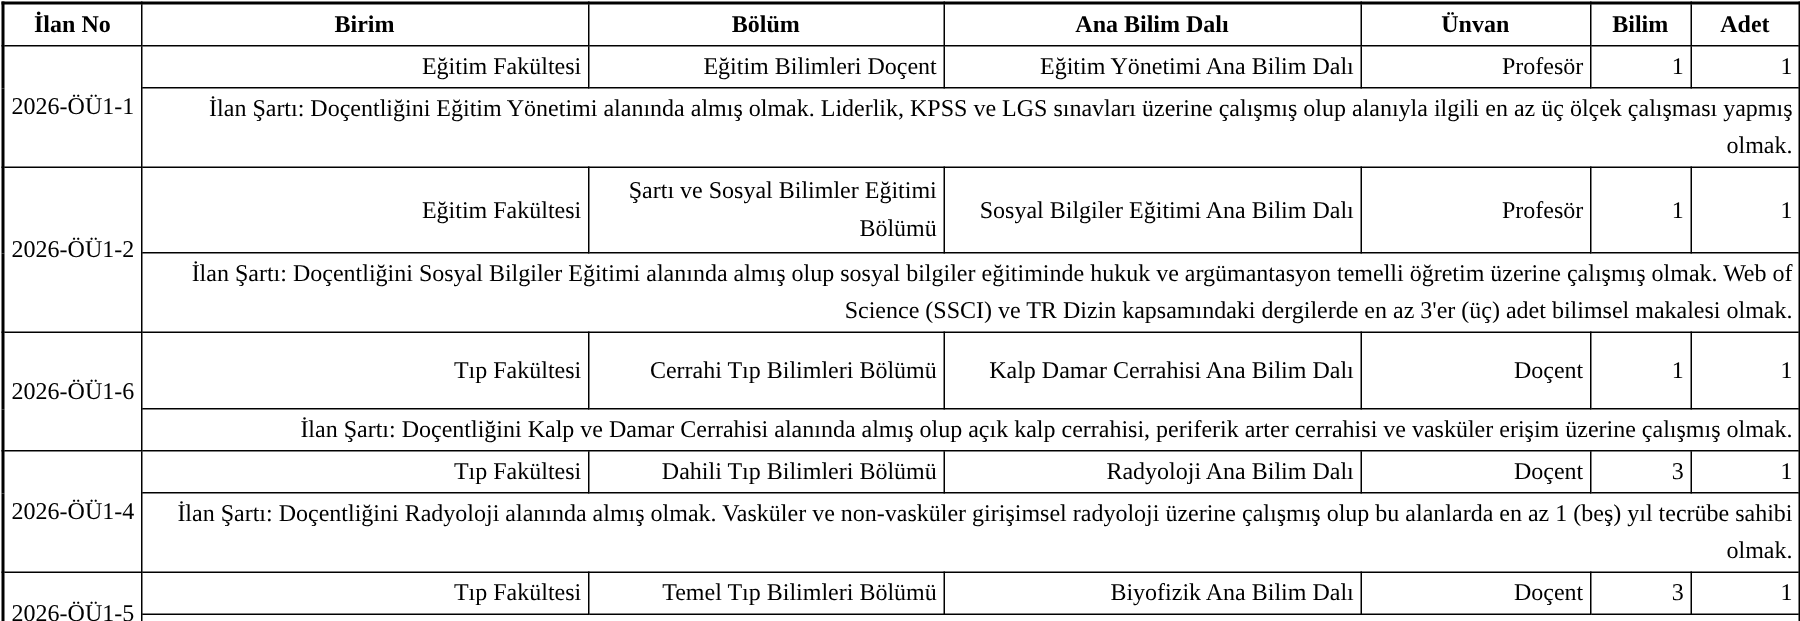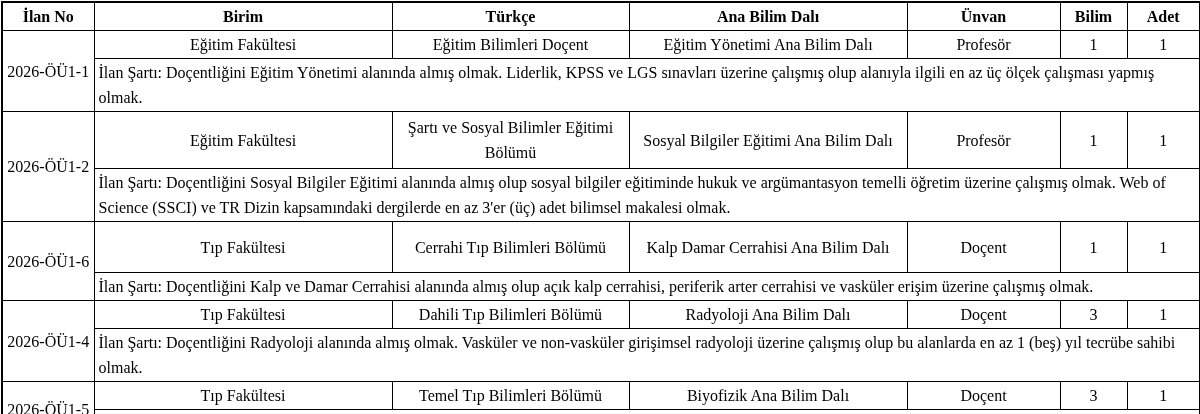--- a/index.html
+++ b/index.html
@@ -18,20 +18,21 @@
     margin: 1px 0 0 1px;
     border: 2px solid #000000;
     font-size: 16px;
   }
   table.jobs th,
   table.jobs td {
     border: 1px solid #000000;
     padding: 1px 4px;
     line-height: 25px;
     overflow: hidden;
+    text-align: right;
   }
   table.jobs th {
     font-weight: bold;
     text-align: center;
     height: 24px;
   }
   td.cell-center {
     text-align: center;
     vertical-align: middle;
   }
@@ -62,21 +63,21 @@
     <col style="width:278px">
     <col style="width:153px">
     <col style="width:67px">
     <col style="width:73px">
   </colgroup>
 
   <thead>
     <tr>
       <th>İlan No</th>
       <th>Birim</th>
-      <th>Türkçe</th>
+      <th>Bölüm</th>
       <th>Ana Bilim Dalı</th>
       <th>Ünvan</th>
       <th>Bilim</th>
       <th>Adet</th>
     </tr>
   </thead>
 
   <tbody>
     <tr class="r-short">
       <td class="cell-ilanno" rowspan="2">2026-ÖÜ1-1</td>

